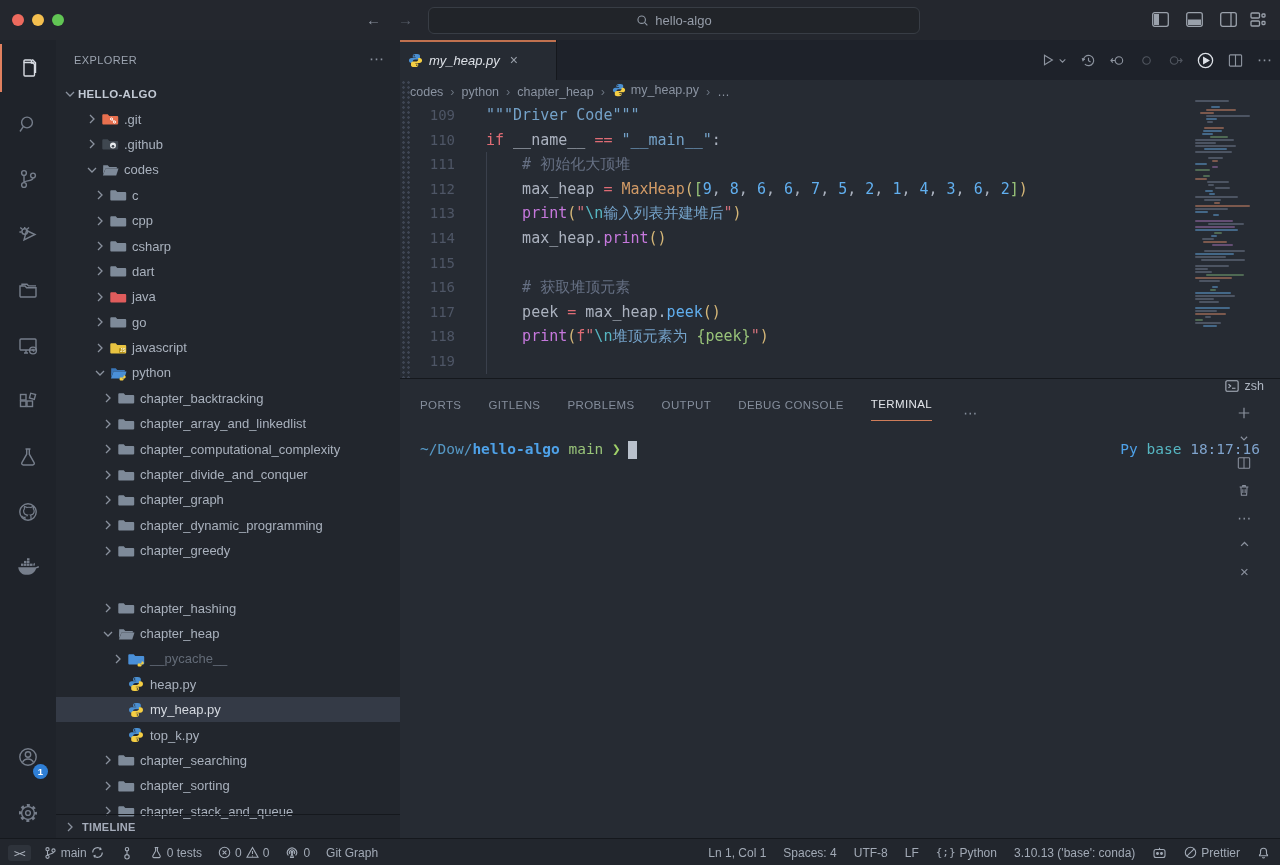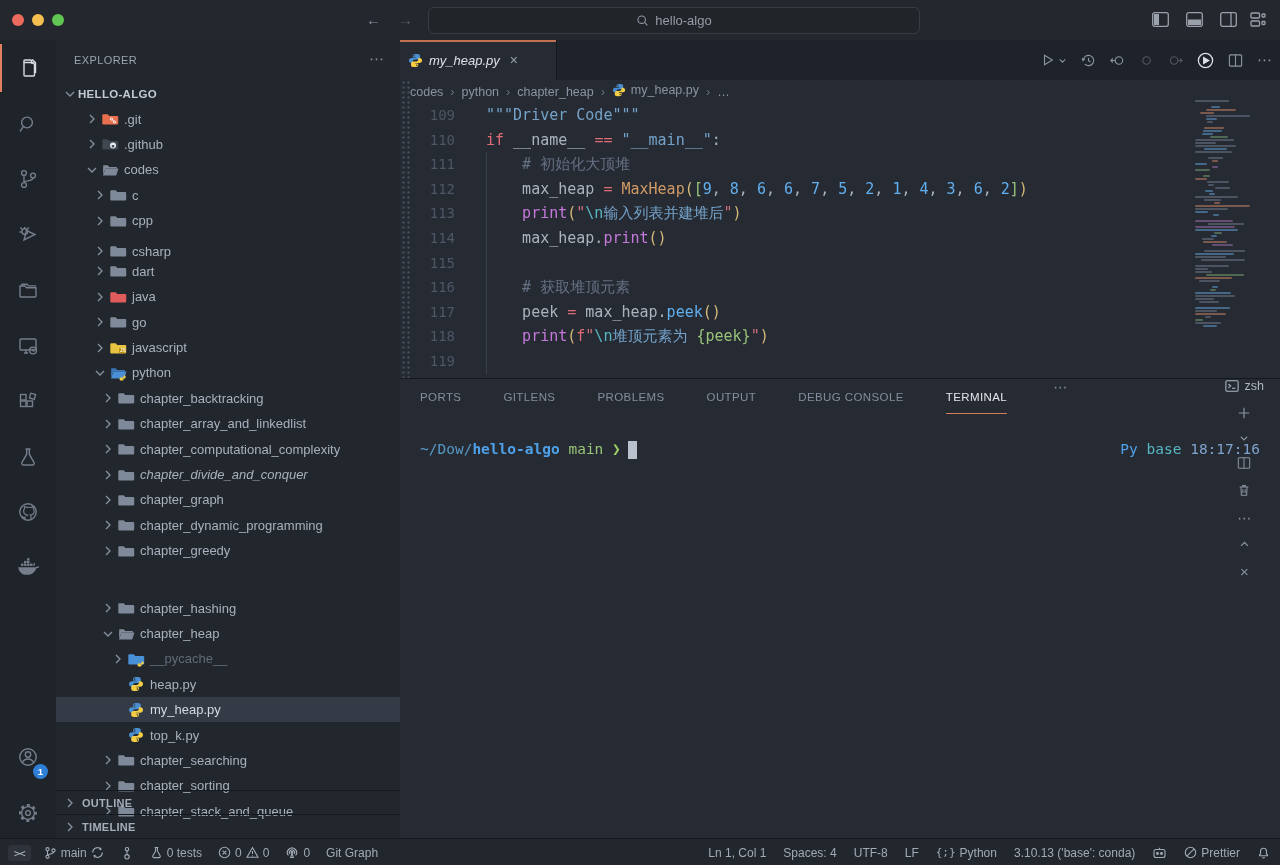--- a/index.html
+++ b/index.html
@@ -67,21 +67,21 @@
   .tk-plain{color:#abb2bf}.tk-kw{color:#e06c75}.tk-str{color:#74a2c9}.tk-esc{color:#56b6c2}
   .tk-qr{color:#d0707a}.tk-fn{color:#c678dd}.tk-cls{color:#d19a66}.tk-num{color:#61afef}
   .tk-par{color:#d5b778}.tk-brk{color:#98c379}.tk-int{color:#98c379}.tk-cm{color:#667084}
   .tk-mth{color:#61afef}.tk-fpx{color:#e06c75}
 
   #minimap{left:1195px;top:100px;width:67px;height:238px;}
   .mm{height:2px;margin-bottom:1px;border-radius:1px;opacity:.75;}
 
   
   #panel{left:400px;top:378px;width:880px;height:460px;background:#262b33;border-top:1px solid #15181d;}
-  #ptabs{position:absolute;left:20px;top:0;height:42px;display:flex;align-items:flex-start;gap:42px;}
+  #ptabs{position:absolute;left:20px;top:0;height:42px;display:flex;align-items:flex-end;gap:27px;}
   .ptab{font-size:11.5px;letter-spacing:.4px;color:#848d9b;padding:12px 0 10px 0;}
   .ptab.active{color:#e2e5ea;border-bottom:1.5px solid #cf7d5a;}
   #ptab-more{color:#848d9b;font-size:14px;margin-left:4px;}
   #pctrl{position:absolute;right:16px;top:0;height:42px;display:flex;align-items:center;gap:13px;color:#8a919e;flex-direction:column;}
   #pctrl .shell{display:flex;align-items:center;gap:6px;color:#aeb6c2;font-size:12.5px;}
   #term{position:absolute;left:20px;top:62px;width:840px;font-family:"DejaVu Sans Mono",monospace;
         font-size:14.5px;display:flex;}
   .t-cyan{color:#5699c6}.t-blue{color:#4ea1e8;font-weight:bold}.t-green{color:#98c379}
   .t-lime{color:#9fcf68;font-weight:bold}.t-teal{color:#56b6c2}.t-steel{color:#7fa3cc}
   #cursor{display:inline-block;width:9px;height:18px;background:#b9c1cc;margin-left:7px;vertical-align:text-bottom;}
@@ -340,21 +340,21 @@
             <path d="M6 4l4 4-4 4"></path>
           </svg>
         </span>
         <span class="fic">
           <svg width="17" height="16" viewBox="0 0 17 16">
             <path d="M1.2 3.3h4.5l1.6 1.7h8c.5 0 .9.4.9.9v6.6c0 .5-.4.9-.9.9H1.2a.9.9 0 0 1-.9-.9V4.2c0-.5.4-.9.9-.9z" fill="#7e8a99"></path>
           </svg>
         </span>
         <span class="lbl">cpp</span>
       </div>
-      <div class="trow" style="padding-left: 36px; align-items: flex-end;">
+      <div class="trow" style="padding-left: 36px;">
         <span class="cv">
           <svg width="16" height="16" viewBox="0 0 16 16" fill="none" stroke="currentColor" stroke-width="1.3">
             <path d="M6 4l4 4-4 4"></path>
           </svg>
         </span>
         <span class="fic">
           <svg width="17" height="16" viewBox="0 0 17 16">
             <path d="M1.2 3.3h4.5l1.6 1.7h8c.5 0 .9.4.9.9v6.6c0 .5-.4.9-.9.9H1.2a.9.9 0 0 1-.9-.9V4.2c0-.5.4-.9.9-.9z" fill="#7e8a99"></path>
           </svg>
         </span>
@@ -460,21 +460,21 @@
             <path d="M6 4l4 4-4 4"></path>
           </svg>
         </span>
         <span class="fic">
           <svg width="17" height="16" viewBox="0 0 17 16">
             <path d="M1.2 3.3h4.5l1.6 1.7h8c.5 0 .9.4.9.9v6.6c0 .5-.4.9-.9.9H1.2a.9.9 0 0 1-.9-.9V4.2c0-.5.4-.9.9-.9z" fill="#7e8a99"></path>
           </svg>
         </span>
         <span class="lbl">chapter_computational_complexity</span>
       </div>
-      <div class="trow" style="padding-left: 44px; font-style: italic;">
+      <div class="trow" style="padding-left: 44px;">
         <span class="cv">
           <svg width="16" height="16" viewBox="0 0 16 16" fill="none" stroke="currentColor" stroke-width="1.3">
             <path d="M6 4l4 4-4 4"></path>
           </svg>
         </span>
         <span class="fic">
           <svg width="17" height="16" viewBox="0 0 17 16">
             <path d="M1.2 3.3h4.5l1.6 1.7h8c.5 0 .9.4.9.9v6.6c0 .5-.4.9-.9.9H1.2a.9.9 0 0 1-.9-.9V4.2c0-.5.4-.9.9-.9z" fill="#7e8a99"></path>
           </svg>
         </span>
@@ -626,28 +626,20 @@
           </svg>
         </span>
         <span class="fic">
           <svg width="17" height="16" viewBox="0 0 17 16">
             <path d="M1.2 3.3h4.5l1.6 1.7h8c.5 0 .9.4.9.9v6.6c0 .5-.4.9-.9.9H1.2a.9.9 0 0 1-.9-.9V4.2c0-.5.4-.9.9-.9z" fill="#7e8a99"></path>
           </svg>
         </span>
         <span class="lbl">chapter_stack_and_queue</span>
       </div>
     </div>
-  <div class="sb-sec" style="top:750px">
-    <span class="cv">
-        <svg width="16" height="16" viewBox="0 0 16 16" fill="none" stroke="currentColor" stroke-width="1.3">
-          <path d="M6 4l4 4-4 4"></path>
-        </svg>
-      </span>
-    <span>OUTLINE</span>
-  </div>
   <div class="sb-sec" style="top:774px">
     <span class="cv">
         <svg width="16" height="16" viewBox="0 0 16 16" fill="none" stroke="currentColor" stroke-width="1.3">
           <path d="M6 4l4 4-4 4"></path>
         </svg>
       </span>
     <span>TIMELINE</span>
   </div>
 </div>
 

